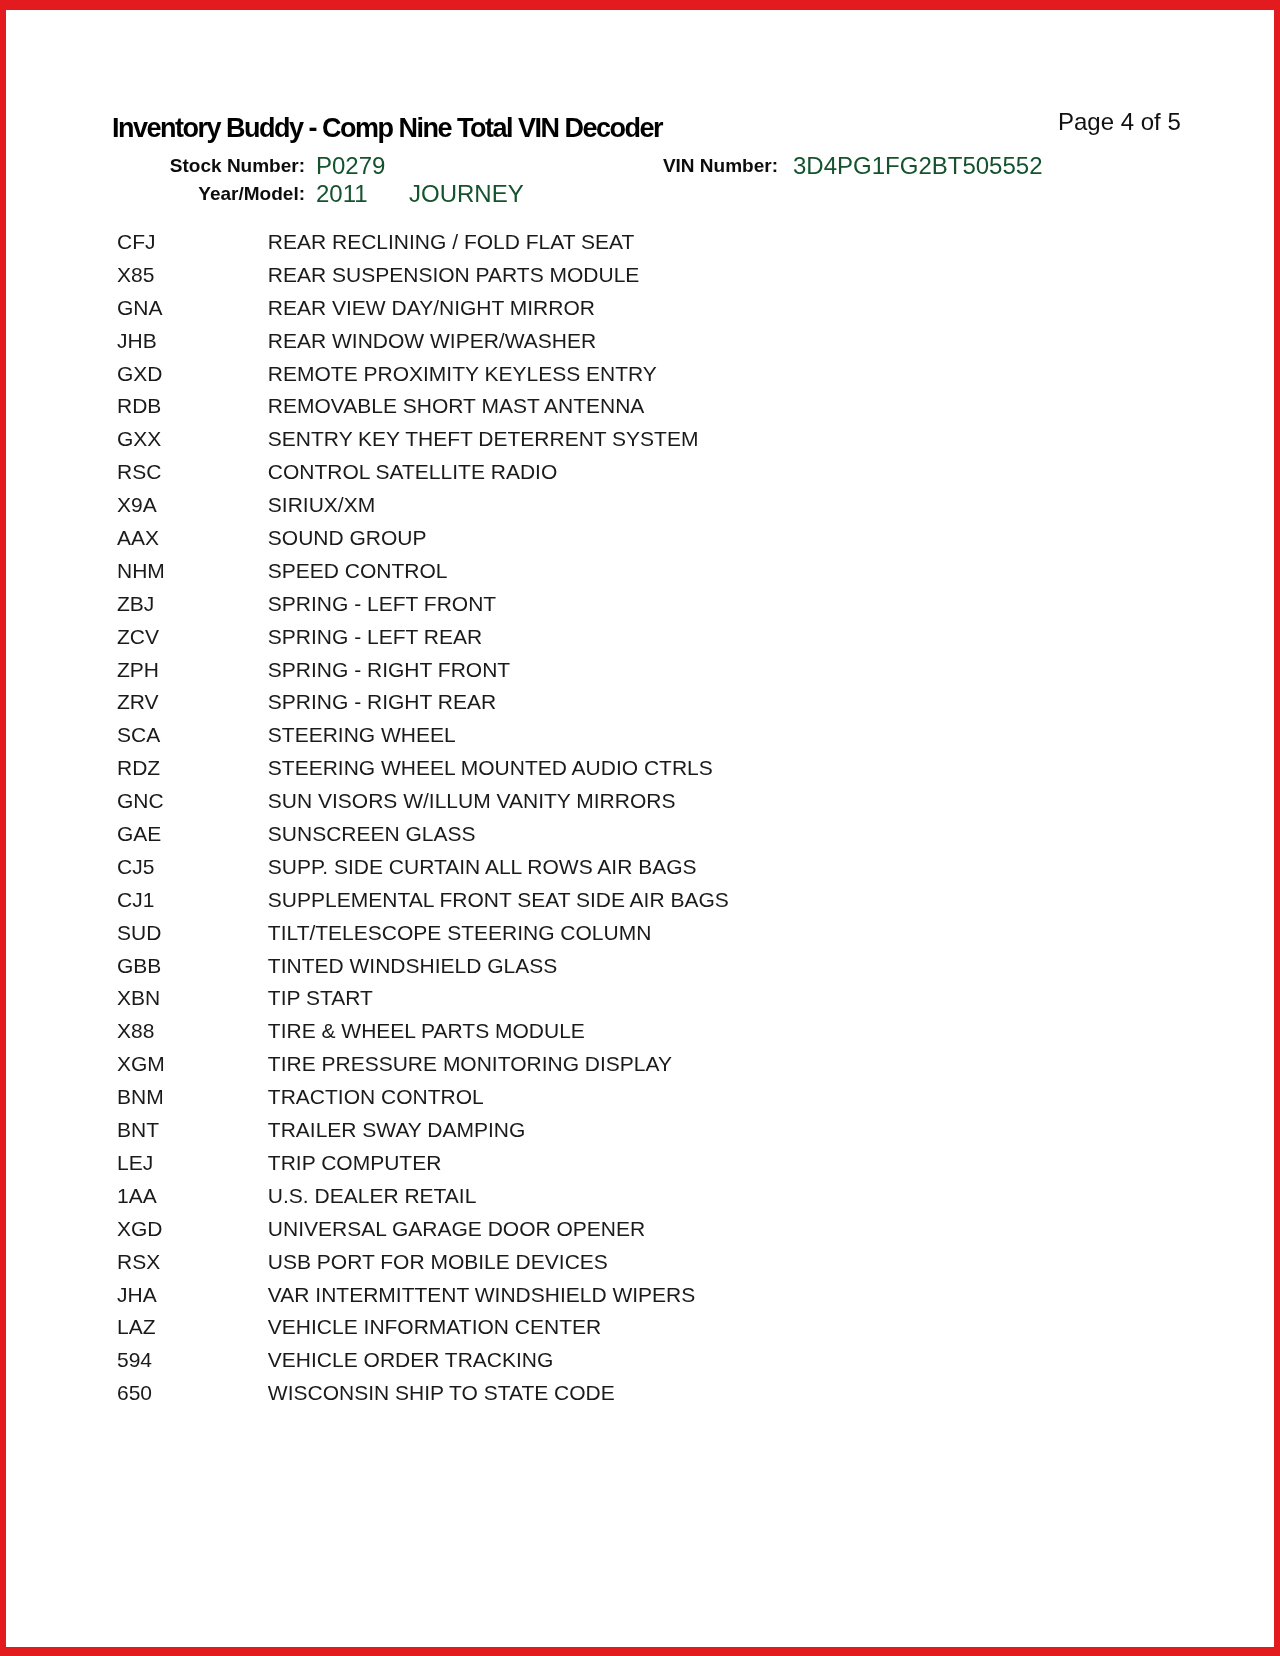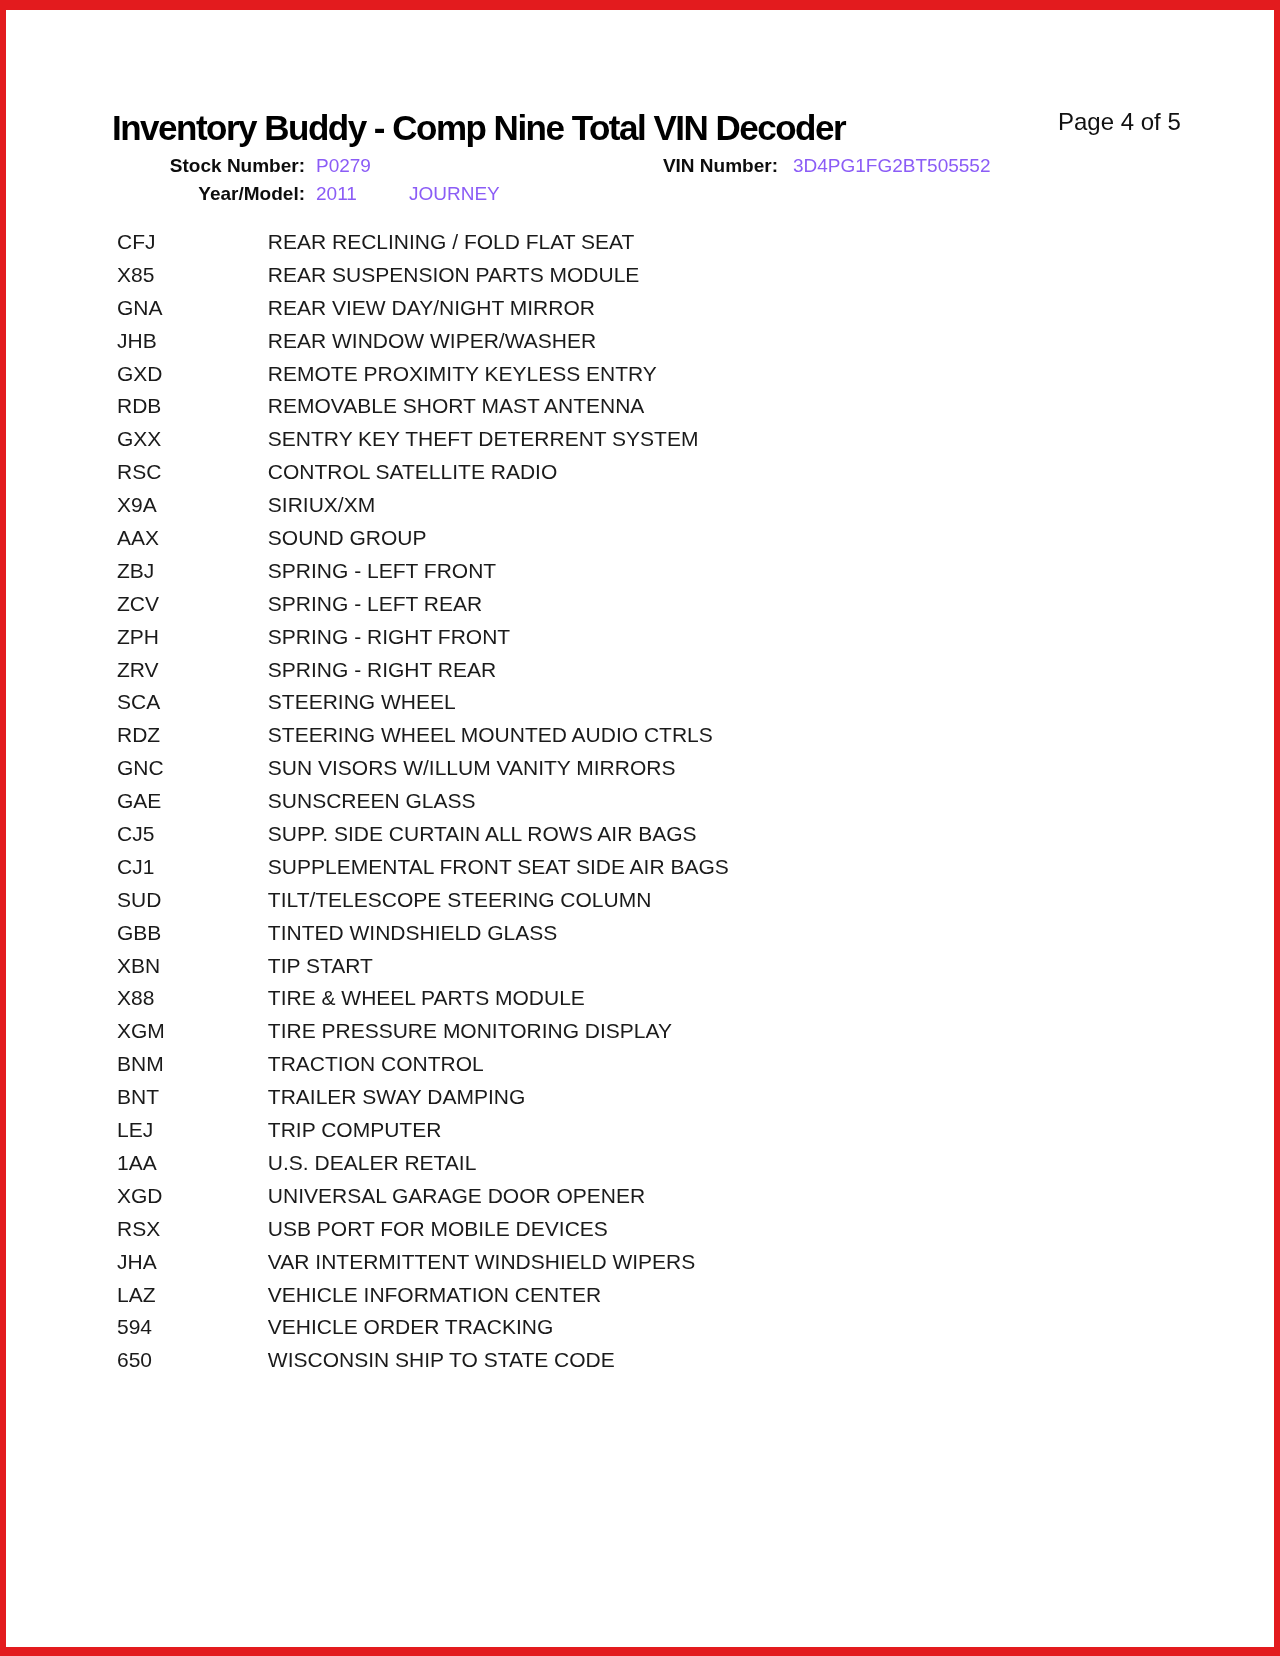--- a/index.html
+++ b/index.html
@@ -23,21 +23,21 @@
   .frame{position:absolute;background:var(--frame-red);z-index:5;}
   .frame.top{left:0;top:0;width:1280px;height:10px;}
   .frame.bottom{left:0;bottom:0;width:1280px;height:9px;}
   .frame.left{left:0;top:0;width:6px;height:1656px;}
   .frame.right{right:0;top:0;width:6px;height:1656px;}
 
   .doc-title{
     position:absolute;
     left:112px;
     top:106px;
-    font-size:35px;
+    font-size:27px;
     line-height:44px;
     font-weight:bold;
     letter-spacing:-1.5px;
     color:#000000;
     white-space:nowrap;
   }
   .page-indicator{
     position:absolute;
     left:1058px;
     top:110px;
@@ -50,24 +50,24 @@
     position:absolute;
     font-size:19px;
     line-height:24px;
     font-weight:bold;
     text-align:right;
     white-space:nowrap;
     color:#0d0d0d;
   }
   .meta-value{
     position:absolute;
-    font-size:19px;
+    font-size:24px;
     line-height:24px;
     white-space:nowrap;
-    color:#8b5cf6;
+    color:#14532d;
   }
   .row-stock{top:154px;}
   .row-year{top:182px;}
   .lbl-left{left:124px;width:181px;}
   .val-col{left:316px;}
   .model-col{left:409px;}
   .vin-lbl{left:653px;width:125px;}
   .vin-val{left:793px;}
 
   .options-list{
@@ -150,20 +150,24 @@
     </div>
       <div class="option-row">
       <span class="option-code">X9A</span>
       <span class="option-desc">SIRIUX/XM</span>
     </div>
       <div class="option-row">
       <span class="option-code">AAX</span>
       <span class="option-desc">SOUND GROUP</span>
     </div>
       <div class="option-row">
+      <span class="option-code">NHM</span>
+      <span class="option-desc">SPEED CONTROL</span>
+    </div>
+      <div class="option-row">
       <span class="option-code">ZBJ</span>
       <span class="option-desc">SPRING - LEFT FRONT</span>
     </div>
       <div class="option-row">
       <span class="option-code">ZCV</span>
       <span class="option-desc">SPRING - LEFT REAR</span>
     </div>
       <div class="option-row">
       <span class="option-code">ZPH</span>
       <span class="option-desc">SPRING - RIGHT FRONT</span>

